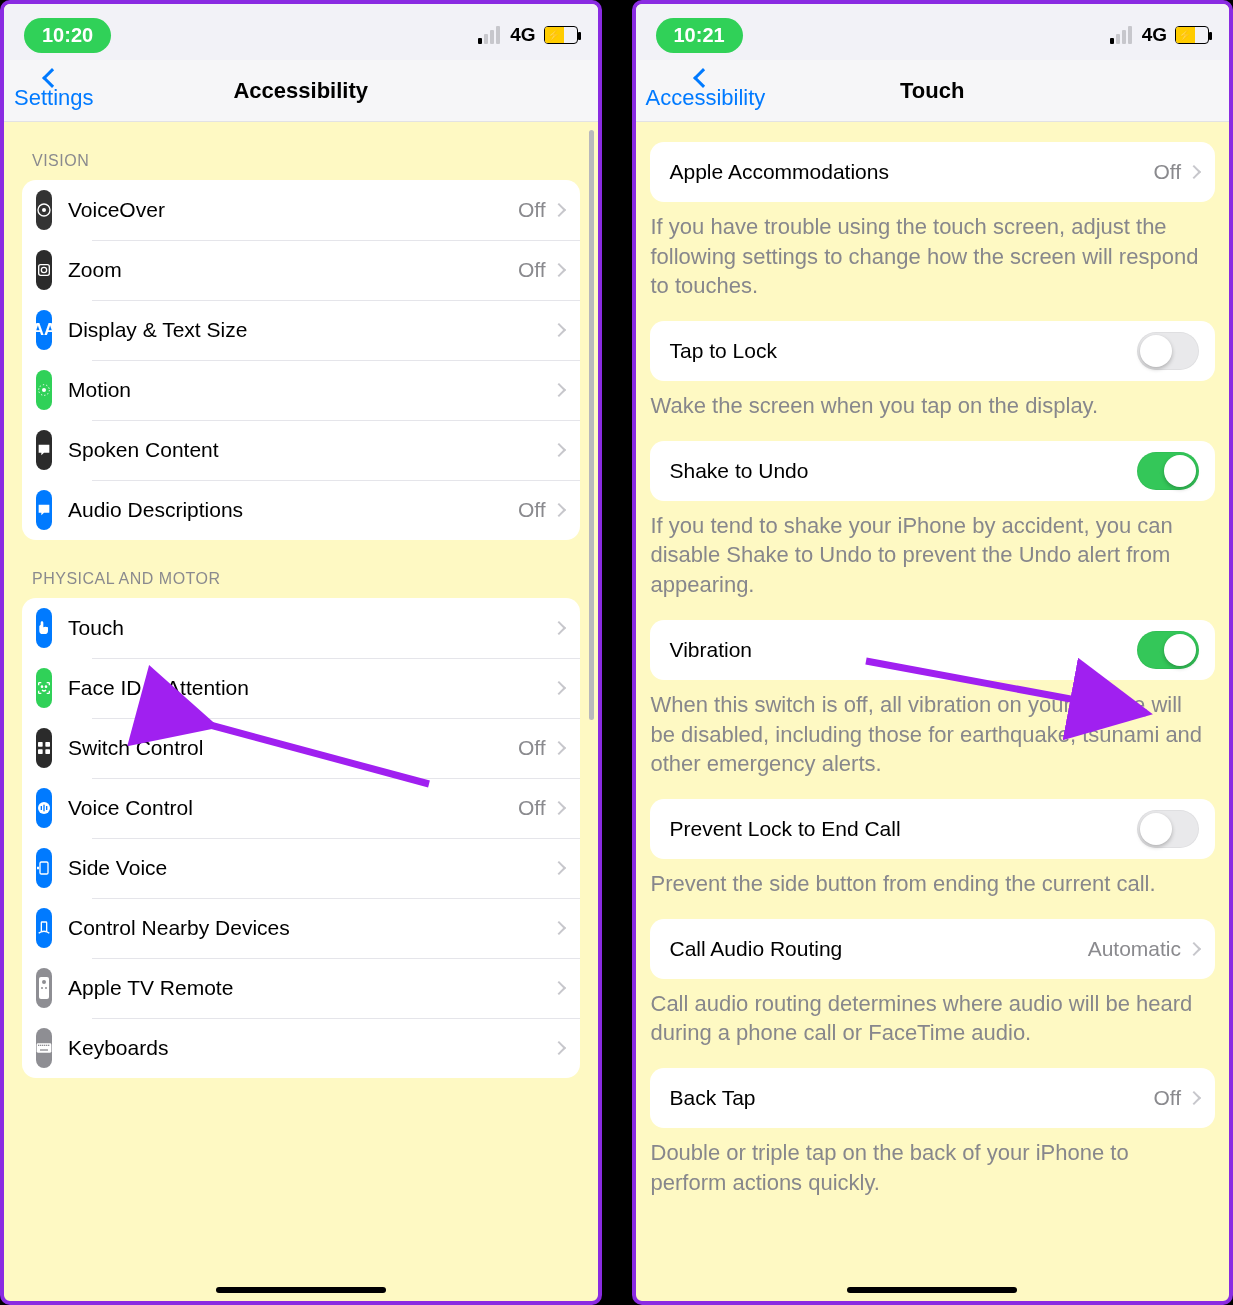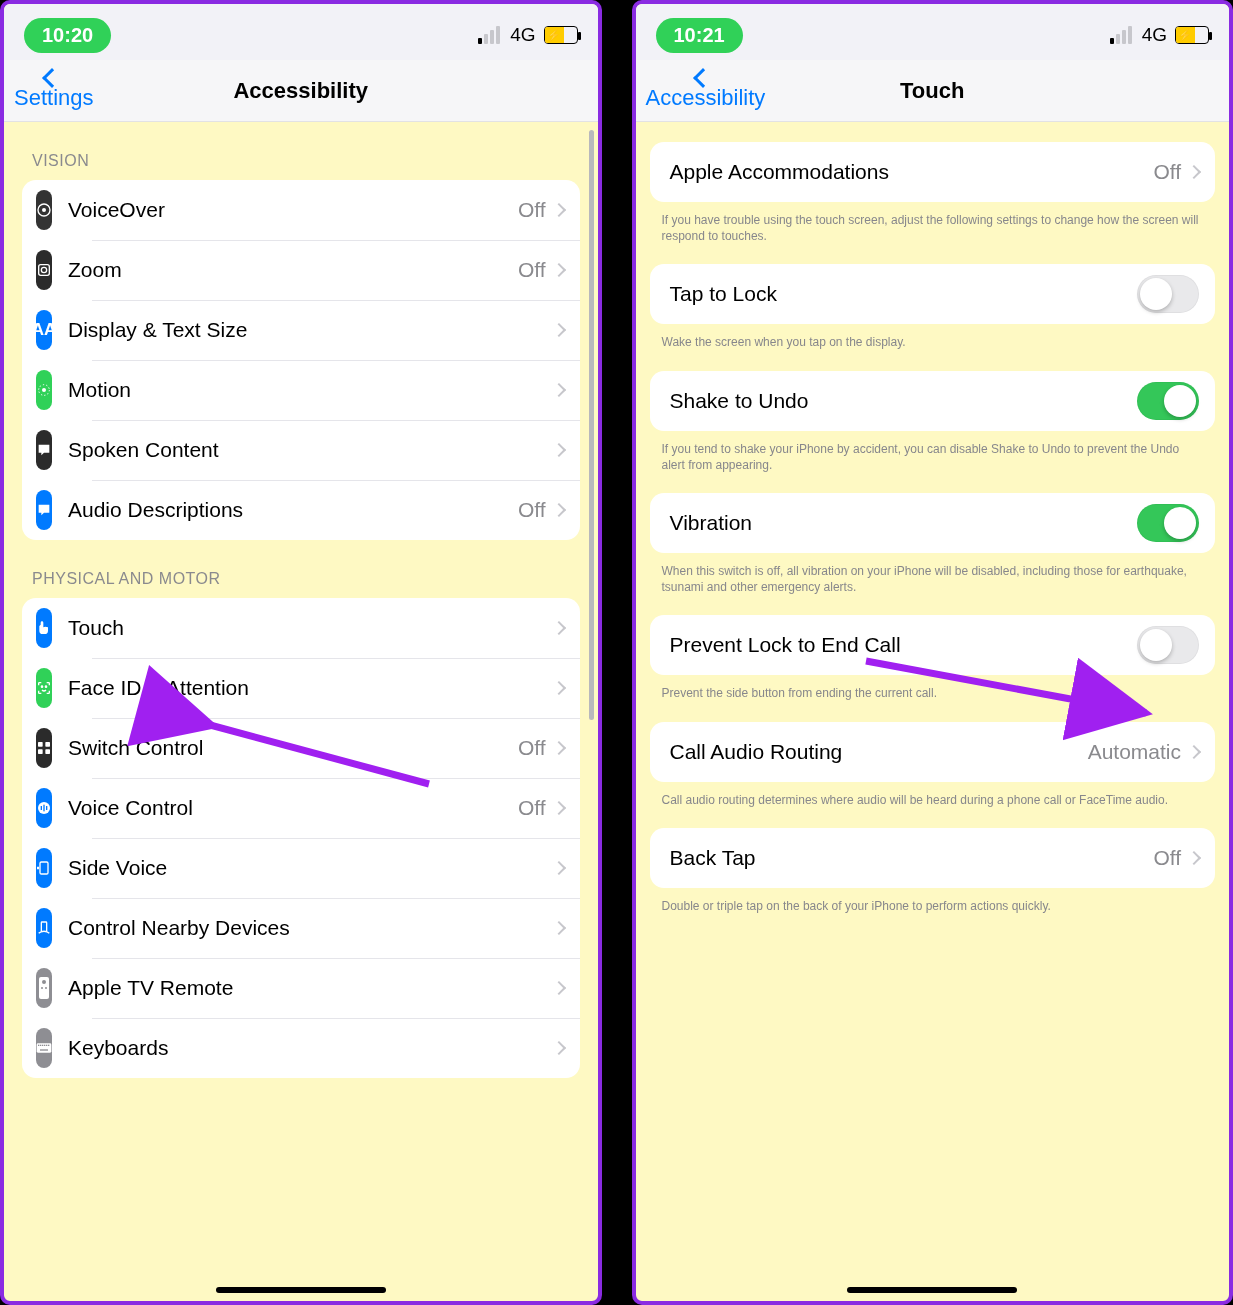--- a/index.html
+++ b/index.html
@@ -40,21 +40,21 @@
     color: #fff;
     font-weight: 600;
     font-size: 20px;
     border-radius: 22px;
     padding: 6px 18px;
   }
   .status-right { display:flex; align-items:center; gap:6px; font-size:19px; }
   .signal { display:inline-flex; align-items:flex-end; gap:2px; margin-right:4px;}
   .bar { width:4px; background:#c7c7cc; border-radius:1px;}
   .bar.b1{height:6px;background:#000;} .bar.b2{height:10px;} .bar.b3{height:14px;} .bar.b4{height:18px;}
-  .net { font-weight:400; }
+  .net { font-weight:700; }
   .battery {
     width: 34px; height: 18px; border:1.5px solid #000; border-radius:4px; position:relative; margin-left:2px;
     display:flex; align-items:center;
   }
   .battery::after { content:""; position:absolute; right:-4px; top:5px; width:3px; height:8px; background:#000; border-radius:1px;}
   .batt-fill { height:100%; width:60%; background:#ffcc00; border-radius:2px 0 0 2px; display:flex; align-items:center; justify-content:center;}
   .bolt { font-size:11px; color:#000;}
 
   
   .nav-bar {
@@ -112,22 +112,22 @@
     margin-right:16px; display:flex; align-items:center; justify-content:center;
     color:#fff; font-size:20px; flex-shrink:0;
   }
   .row-label { font-size:21px; flex:1; }
   .row-value { font-size:21px; color:#8a8a8e; margin-right:8px;}
   .chev-right {
     width:10px;height:10px;border-top:2.5px solid #c7c7cc;border-right:2.5px solid #c7c7cc;
     transform:rotate(45deg);
   }
   .footer-text {
-    font-size:12px; color:#87878c; line-height:1.35;
-    padding: 10px 26px 20px 26px;
+    font-size:22px; color:#87878c; line-height:1.35;
+    padding: 10px 26px 20px 15px;
   }
 
   
   .toggle {
     width:62px;height:38px;border-radius:19px;background:#e9e9eb;position:relative;box-shadow: inset 0 0 0 1px rgba(0,0,0,0.04);
   }
   .toggle .knob {
     position:absolute; top:3px; left:3px; width:32px;height:32px;border-radius:50%;background:#fff;
     box-shadow:0 2px 4px rgba(0,0,0,0.25);
   }

